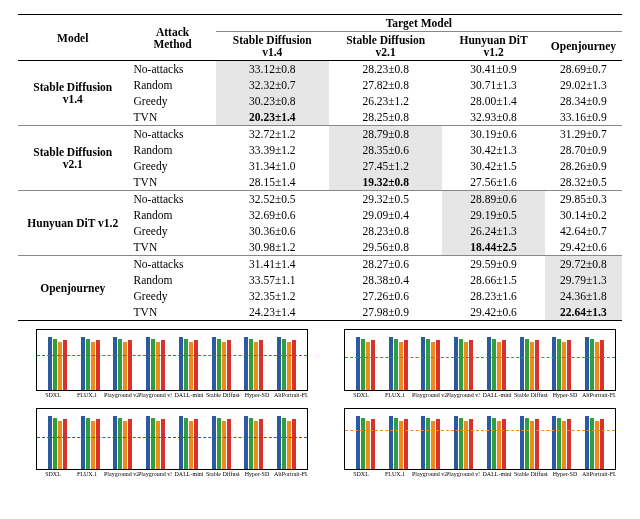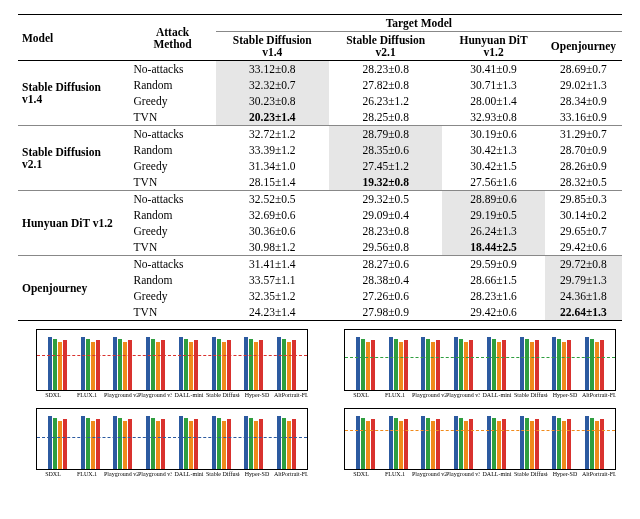--- a/index.html
+++ b/index.html
@@ -1,19 +1,19 @@
 <!DOCTYPE html>
 <html><head>
 <meta charset="utf-8">
 <style>
 body{font-family:"Times New Roman",serif;font-size:11.5px;color:#000;margin:0;padding:14px 18px;width:640px;box-sizing:border-box;background:#fff}
 table{border-collapse:collapse;width:100%;margin-bottom:8px}
 th,td{padding:2px 6px;text-align:center;font-weight:normal}
 th{font-weight:bold}
-.rowhead{text-align:left;font-weight:bold;padding-left:4px}
+.rowhead{text-align:center;font-weight:bold;padding-left:4px}
 .amcol{text-align:left;padding-left:4px}
 .topline{border-top:1.2px solid #000}
 .botline{border-bottom:1.2px solid #000}
 .midline{border-bottom:0.6px solid #000}
 .thinline{border-bottom:0.6px solid #888}
 .hl{background:#e6e6e6}
 .bold{font-weight:bold}
 .charts{display:flex;flex-wrap:wrap;gap:10px 18px;margin-top:6px}
 .chartbox{width:290px}
 .chartarea{height:62px;border:0.7px solid #000;position:relative;background:#fff;display:flex;align-items:flex-end;padding:4px 4px 0 4px;box-sizing:border-box;overflow:hidden}
@@ -119,21 +119,21 @@
         <td>32.69±0.6</td>
         <td>29.09±0.4</td>
         <td class="hl">29.19±0.5</td>
         <td>30.14±0.2</td>
       </tr>
       <tr>
         <td class="amcol">Greedy</td>
         <td>30.36±0.6</td>
         <td>28.23±0.8</td>
         <td class="hl">26.24±1.3</td>
-        <td>29.65±0.7</td>
+        <td>42.64±0.7</td>
       </tr>
       <tr class="thinline">
         <td class="amcol">TVN</td>
         <td>30.98±1.2</td>
         <td>29.56±0.8</td>
         <td class="hl bold">18.44±2.5</td>
         <td>29.42±0.6</td>
       </tr>
       <tr>
         <td rowspan="4" class="rowhead">Openjourney</td>

